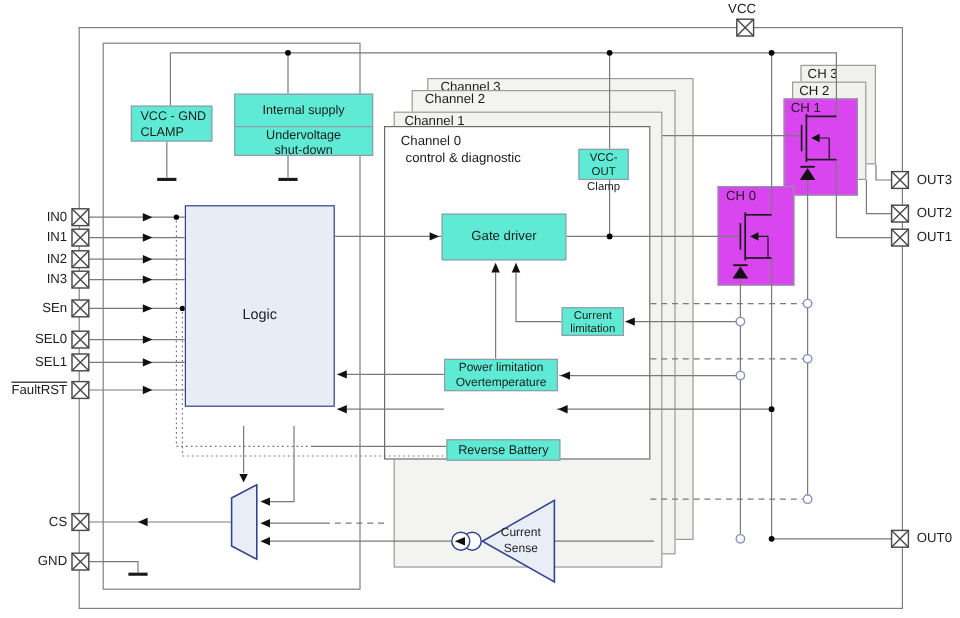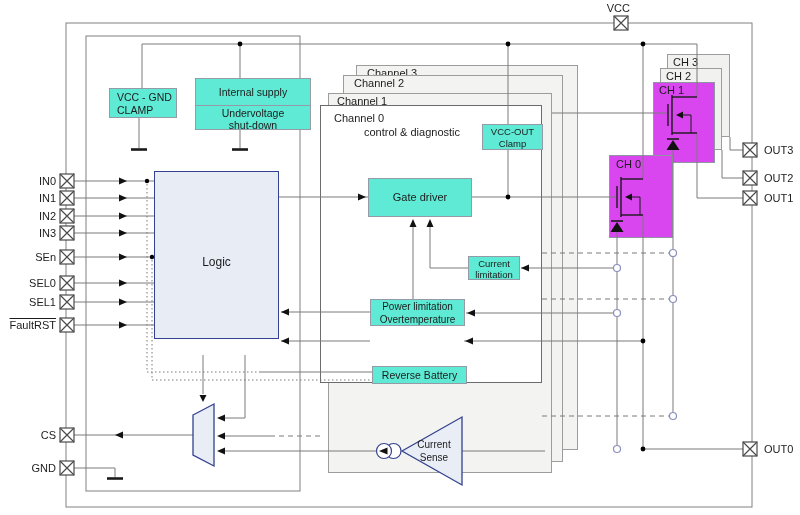--- a/index.html
+++ b/index.html
@@ -27,33 +27,33 @@
     <span class="sheetlabel" style="left:10px;top:1px;">Channel 3</span>
   </div>
   <div class="sheet" style="left:343px;top:75px;width:220px;height:387px;">
     <span class="sheetlabel" style="left:10px;top:1px;">Channel 2</span>
   </div>
   <div class="sheet" style="left:328px;top:93px;width:224px;height:380px;">
     <span class="sheetlabel" style="left:8px;top:1px;">Channel 1</span>
   </div>
   <div class="sheet0" style="left:320px;top:105px;width:222px;height:278px;">
     <span class="sheetlabel" style="left:13px;top:6px;">Channel 0</span>
-    <span class="sheetlabel" style="left:17px;top:20px;margin-left:26px;">control &amp; diagnostic</span>
+    <span class="sheetlabel" style="left:17px;top:20px;">control &amp; diagnostic</span>
   </div>
 
   <div class="fetblk gray" style="left:667px;top:54px;width:63px;height:83px;">
     <span class="sheetlabel" style="left:5px;top:1px;">CH 3</span>
   </div>
   <div class="fetblk gray" style="left:660px;top:68px;width:62px;height:82px;">
     <span class="sheetlabel" style="left:5px;top:1px;">CH 2</span>
   </div>
   <div class="fetblk" style="left:653px;top:82px;width:62px;height:81px;">
     <span class="sheetlabel" style="left:5px;top:1px;">CH 1</span>
   </div>
-  <div class="fetblk" style="left:598px;top:155px;width:64px;height:83px;margin-left:11px;">
+  <div class="fetblk" style="left:598px;top:155px;width:64px;height:83px;">
     <span class="sheetlabel" style="left:6px;top:2px;">CH 0</span>
   </div>
 
   <svg width="800" height="515">
 
     <rect x="66" y="23" width="686" height="484" fill="none" stroke="#808080"></rect>
     <rect x="86" y="36" width="214" height="455" fill="none" stroke="#808080"></rect>
 
     <g stroke="#7a7a7a" fill="none" stroke-width="1">
 
@@ -292,21 +292,21 @@
   </div>
 
   <div class="fbox" style="left:154px;top:171px;width:125px;height:168px;border:1.5px solid #33418f;background:#e8ecf5;font-size:12px;line-height:181px;">
     <span>Logic</span>
   </div>
 
   <div class="fbox" style="left:368px;top:178px;width:104px;height:39px;font-size:11px;line-height:37px;">
     <span>Gate driver</span>
   </div>
 
-  <div class="fbox" style="left:482px;top:124px;width:61px;height:26px;font-size:9.5px;line-height:12px;padding-top:1px;">
+  <div class="fbox" style="left:482px;top:124px;width:42px;height:26px;font-size:9.5px;line-height:12px;padding-top:1px;">
     <div>VCC-OUT</div>
     <div>Clamp</div>
   </div>
 
   <div class="fbox" style="left:468px;top:256px;width:52px;height:24px;font-size:9.5px;line-height:11px;padding-top:1px;">
     <div>Current</div>
     <div>limitation</div>
   </div>
 
   <div class="fbox" style="left:370px;top:299px;width:95px;height:27px;font-size:10px;line-height:13px;">

